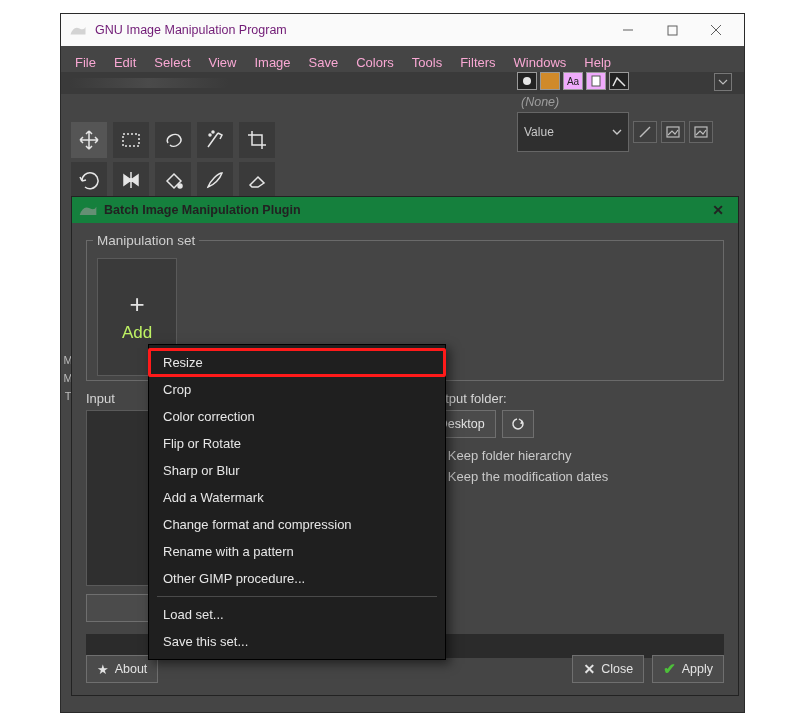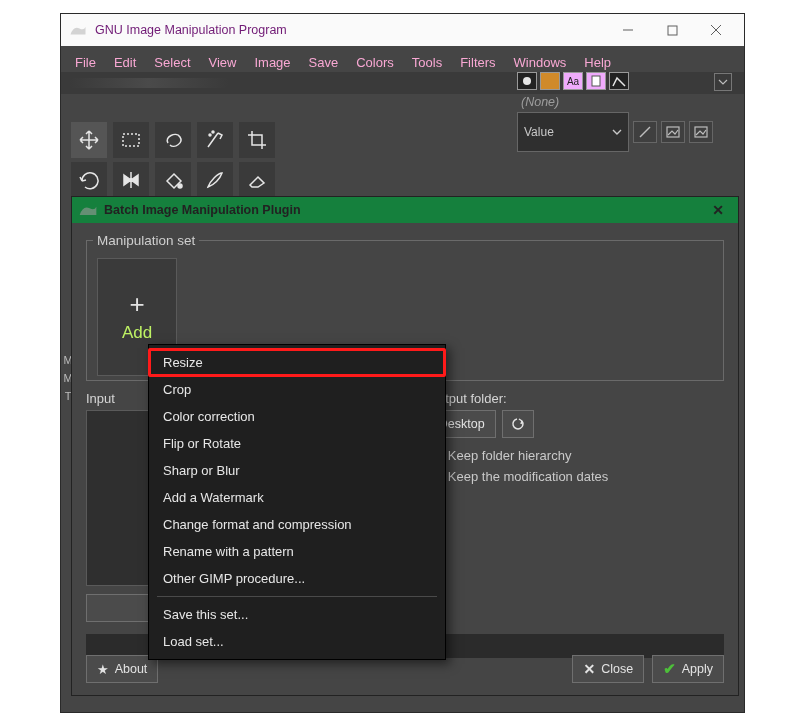--- a/index.html
+++ b/index.html
@@ -329,17 +329,17 @@
     <div class="cm-item highlight">Resize</div>
     <div class="cm-item">Crop</div>
     <div class="cm-item">Color correction</div>
     <div class="cm-item">Flip or Rotate</div>
     <div class="cm-item">Sharp or Blur</div>
     <div class="cm-item">Add a Watermark</div>
     <div class="cm-item">Change format and compression</div>
     <div class="cm-item">Rename with a pattern</div>
     <div class="cm-item">Other GIMP procedure...</div>
     <div class="cm-sep"></div>
+    <div class="cm-item">Load set...</div>
     <div class="cm-item">Save this set...</div>
-    <div class="cm-item">Load set...</div>
   </div>
 
 </div>
 
 </body></html>

